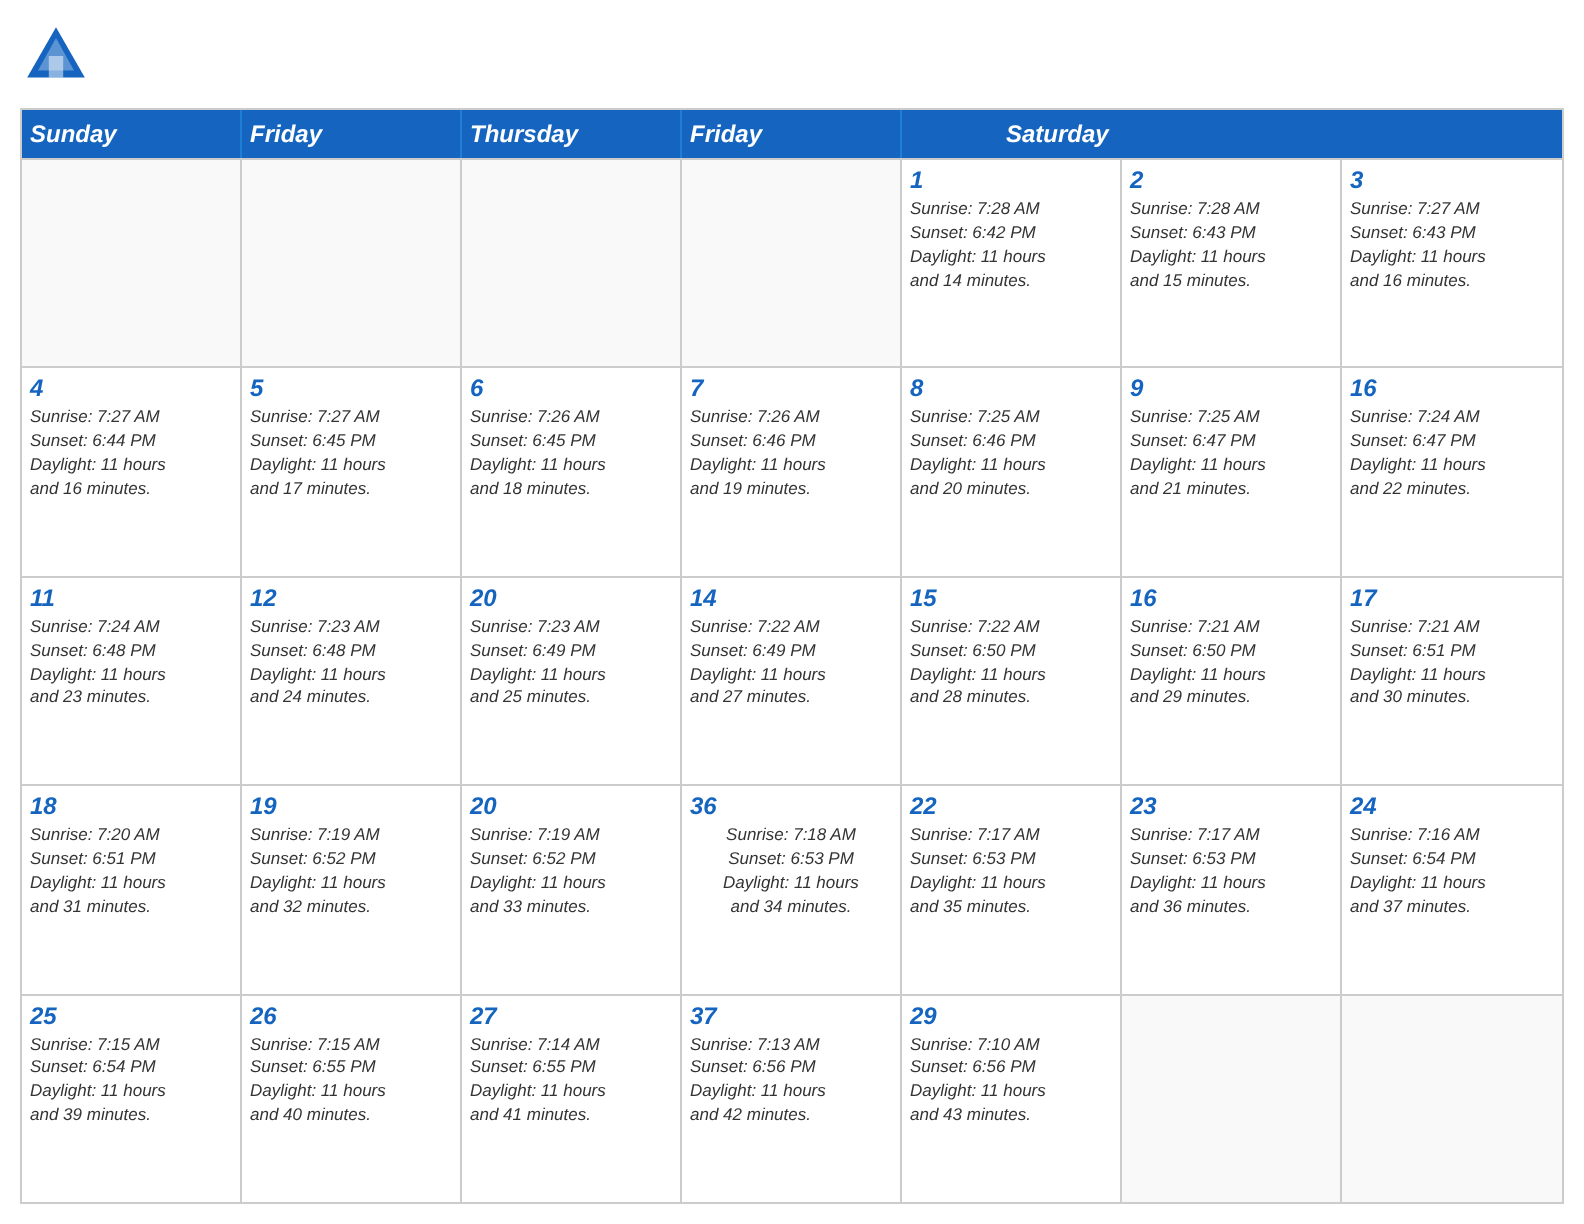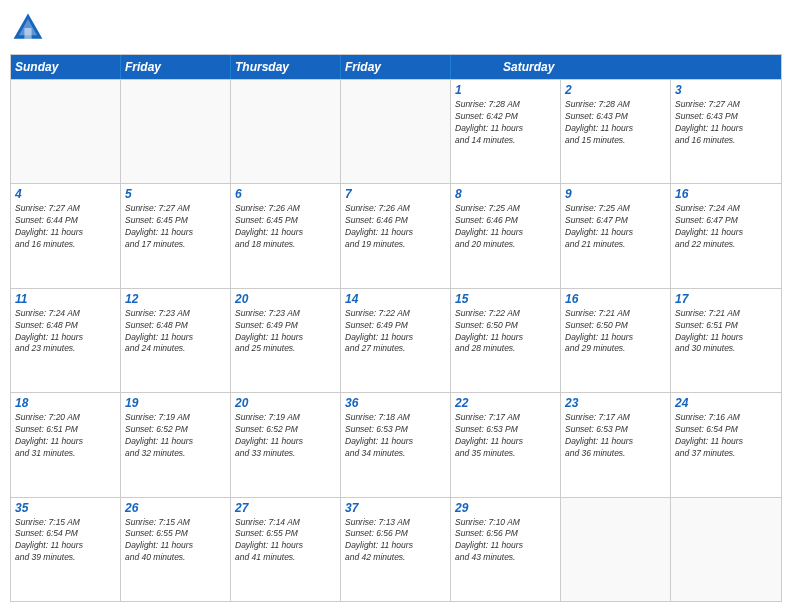--- a/index.html
+++ b/index.html
@@ -282,21 +282,21 @@
           </div>
           <div class="cal-cell">
             <span class="day-num">20</span>
             <div class="day-info" style="white-space: pre-line;">Sunrise: 7:19 AM
 Sunset: 6:52 PM
 Daylight: 11 hours
 and 33 minutes.</div>
           </div>
           <div class="cal-cell">
             <span class="day-num">36</span>
-            <div class="day-info" style="white-space: pre-line;">Sunrise: 7:18 AM
+            <div class="day-info" style="white-space: pre-line; text-align: center;">Sunrise: 7:18 AM
 Sunset: 6:53 PM
 Daylight: 11 hours
 and 34 minutes.</div>
           </div>
           <div class="cal-cell">
             <span class="day-num">22</span>
             <div class="day-info" style="white-space: pre-line;">Sunrise: 7:17 AM
 Sunset: 6:53 PM
 Daylight: 11 hours
 and 35 minutes.</div>
@@ -311,21 +311,21 @@
           <div class="cal-cell">
             <span class="day-num">24</span>
             <div class="day-info" style="white-space: pre-line;">Sunrise: 7:16 AM
 Sunset: 6:54 PM
 Daylight: 11 hours
 and 37 minutes.</div>
           </div>
         </div>
         <div class="cal-row">
           <div class="cal-cell">
-            <span class="day-num">35</span>
+            <span class="day-num">25</span>
             <div class="day-info" style="white-space: pre-line;">Sunrise: 7:15 AM
 Sunset: 6:54 PM
 Daylight: 11 hours
 and 39 minutes.</div>
           </div>
           <div class="cal-cell">
             <span class="day-num">26</span>
             <div class="day-info" style="white-space: pre-line;">Sunrise: 7:15 AM
 Sunset: 6:55 PM
 Daylight: 11 hours

